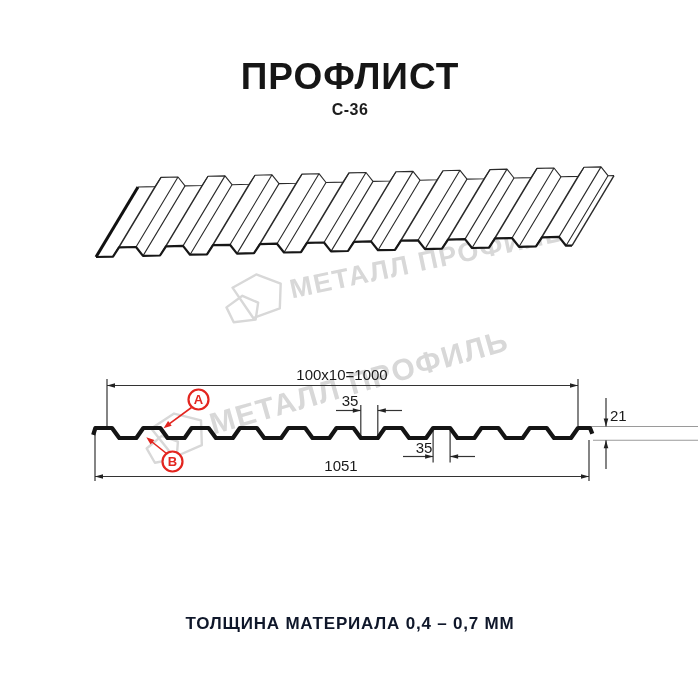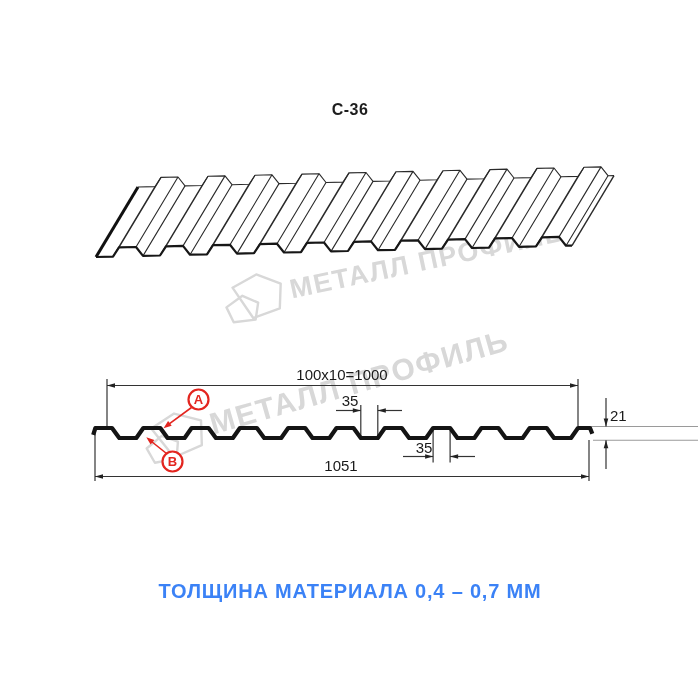--- a/index.html
+++ b/index.html
@@ -2,33 +2,34 @@
 <html><head>
 <meta charset="utf-8">
 <style>
   html,body{margin:0;padding:0;background:#ffffff;}
   .page{position:relative;width:700px;height:700px;background:#ffffff;overflow:hidden;
         font-family:"Liberation Sans",sans-serif;}
   .title{position:absolute;top:56px;left:0;width:700px;text-align:center;
          font-size:37px;font-weight:700;letter-spacing:1px;color:#161616;}
   .subtitle{position:absolute;top:101px;left:0;width:700px;text-align:center;
          font-size:16px;font-weight:700;letter-spacing:0.5px;color:#1d1d1d;}
-  .footer{position:absolute;top:580px;left:0;width:700px;text-align:center;
-         font-size:20px;font-weight:700;letter-spacing:0.8px;color:#3b82f6;}
+  .footer{position:absolute;top:614px;left:0;width:700px;text-align:center;
+         font-size:17px;font-weight:700;letter-spacing:0.8px;color:#0f172a;}
   svg{position:absolute;top:0;left:0;}
   svg text{font-family:"Liberation Sans",sans-serif;}
   .dimtxt{font-size:15px;fill:#1a1a1a;}
   .wmtxt{font-weight:700;fill:#d8d8d8;letter-spacing:1.5px;}
   .redletter{font-size:13px;font-weight:700;fill:#e3251f;}
 </style>
 </head>
 <body>
 
 <div class="page">
 
+  <div class="title">ПРОФЛИСТ</div>
   <div class="subtitle">С-36</div>
 
   <svg width="700" height="700" viewBox="0 0 700 700">
 
     <g transform="translate(228,305) rotate(-12)">
       <g fill="none" stroke="#d8d8d8" stroke-width="2.4" stroke-linejoin="round">
         <path d="M8,-16 L34,-24 L56,-10 L50,14 L22,18 Z"></path>
         <path d="M-2,2 L16,-6 L30,4 L24,20 L2,18 Z"></path>
       </g>
       <text class="wmtxt" x="64" y="7" font-size="27">МЕТАЛЛ ПРОФИЛЬ</text>

